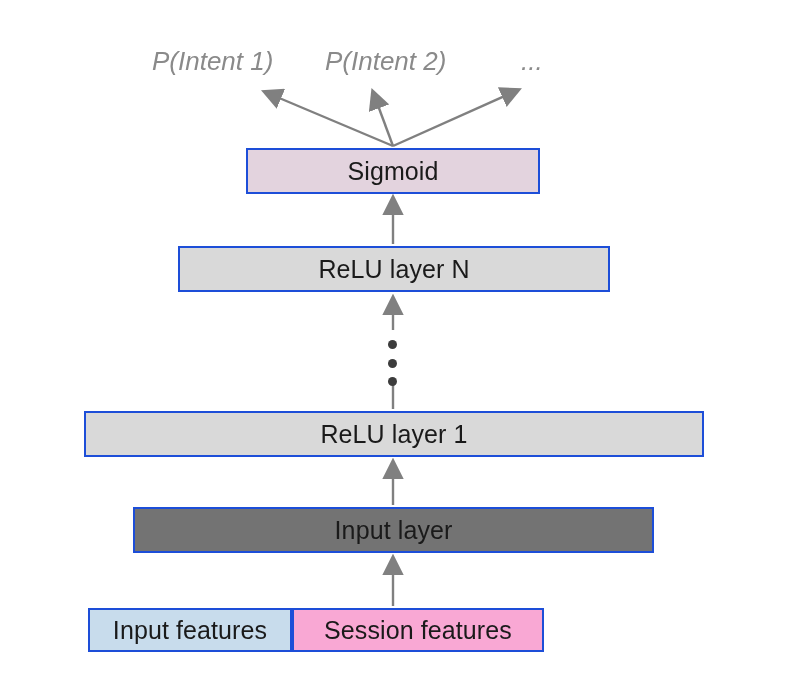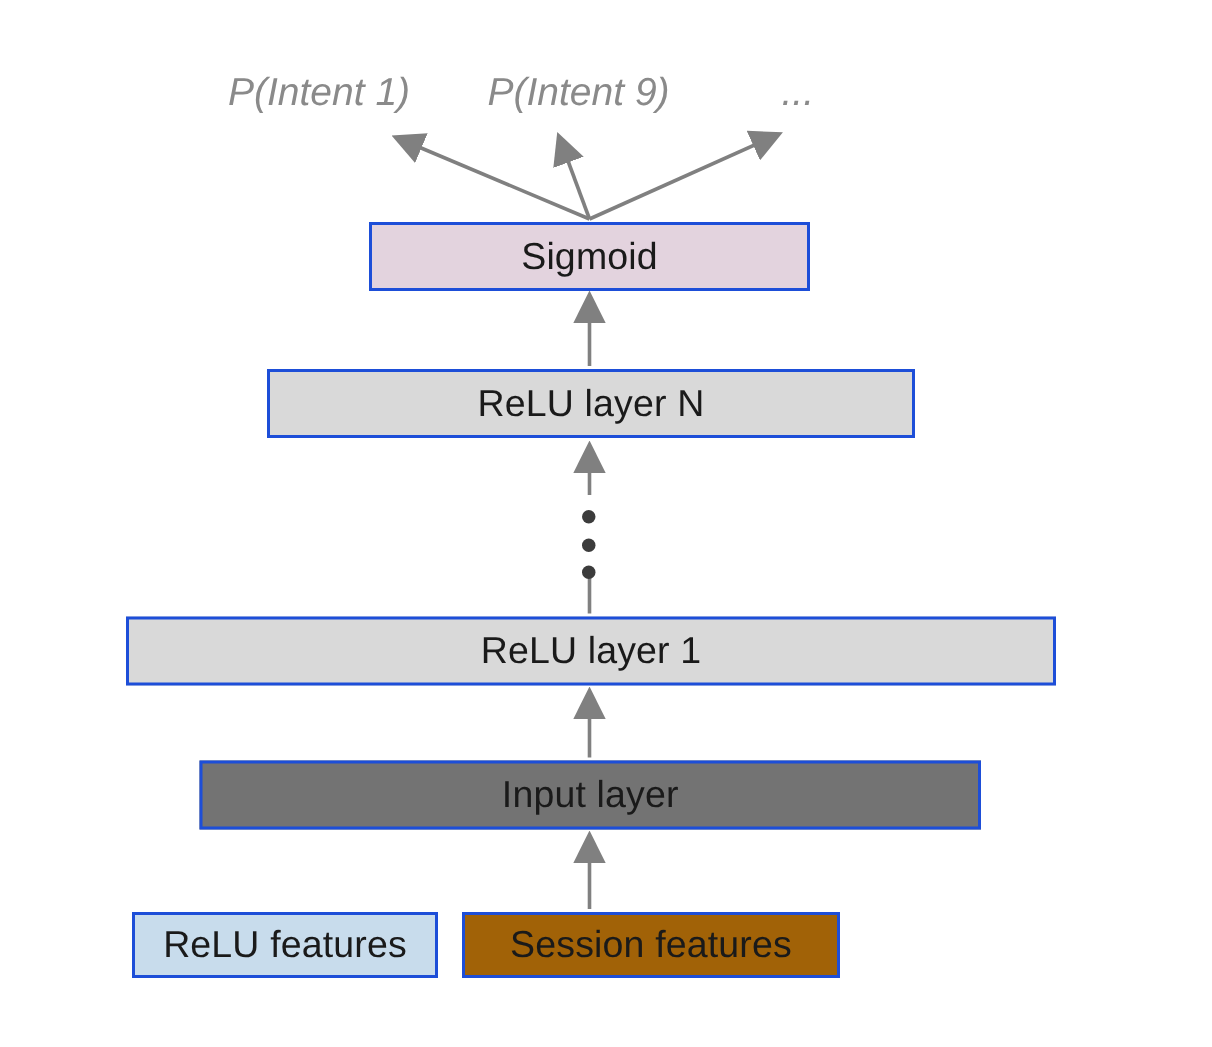--- a/index.html
+++ b/index.html
@@ -88,36 +88,36 @@
     <line x1="393" y1="330" x2="393" y2="298" stroke="#808080" stroke-width="2.4" marker-end="url(#ah)"></line>
 
     <line x1="393" y1="409" x2="393" y2="381" stroke="#808080" stroke-width="2.4"></line>
 
     <line x1="393" y1="505" x2="393" y2="462" stroke="#808080" stroke-width="2.4" marker-end="url(#ah)"></line>
 
     <line x1="393" y1="606" x2="393" y2="558" stroke="#808080" stroke-width="2.4" marker-end="url(#ah)"></line>
   </svg>
 
   <div class="out-label" style="left:152px; top:46px;">P(Intent 1)</div>
-  <div class="out-label" style="left:325px; top:46px;">P(Intent 9)</div>
+  <div class="out-label" style="left:325px; top:46px;">P(Intent 2)</div>
   <div class="out-label" style="left:521px; top:46px;">...</div>
 
   <div class="node-box" style="left:246px; top:148px; width:294px; height:46px; background:#E3D3DE;">Sigmoid</div>
 
   <div class="node-box" style="left:178px; top:246px; width:432px; height:46px; background:#D9D9D9;">ReLU layer N</div>
 
   <div class="vdots" style="left:388px; top:340px;">
     <span></span>
     <span></span>
     <span></span>
   </div>
 
   <div class="node-box" style="left:84px; top:411px; width:620px; height:46px; background:#D9D9D9;">ReLU layer 1</div>
 
   <div class="node-box" style="left:133px; top:507px; width:521px; height:46px; background:#737373;">Input layer</div>
 
 
-  <div class="node-box" style="left:88px; top:608px; width:204px; height:44px; background:#C8DCEC;">ReLU features</div>
+  <div class="node-box" style="left:88px; top:608px; width:204px; height:44px; background:#C8DCEC;">Input features</div>
 
-  <div class="node-box" style="left:308px; top:608px; width:252px; height:44px; background:#a16207;">Session features</div>
+  <div class="node-box" style="left:292px; top:608px; width:252px; height:44px; background:#f9a8d4;">Session features</div>
 
 
 </div>
 
 </body></html>

